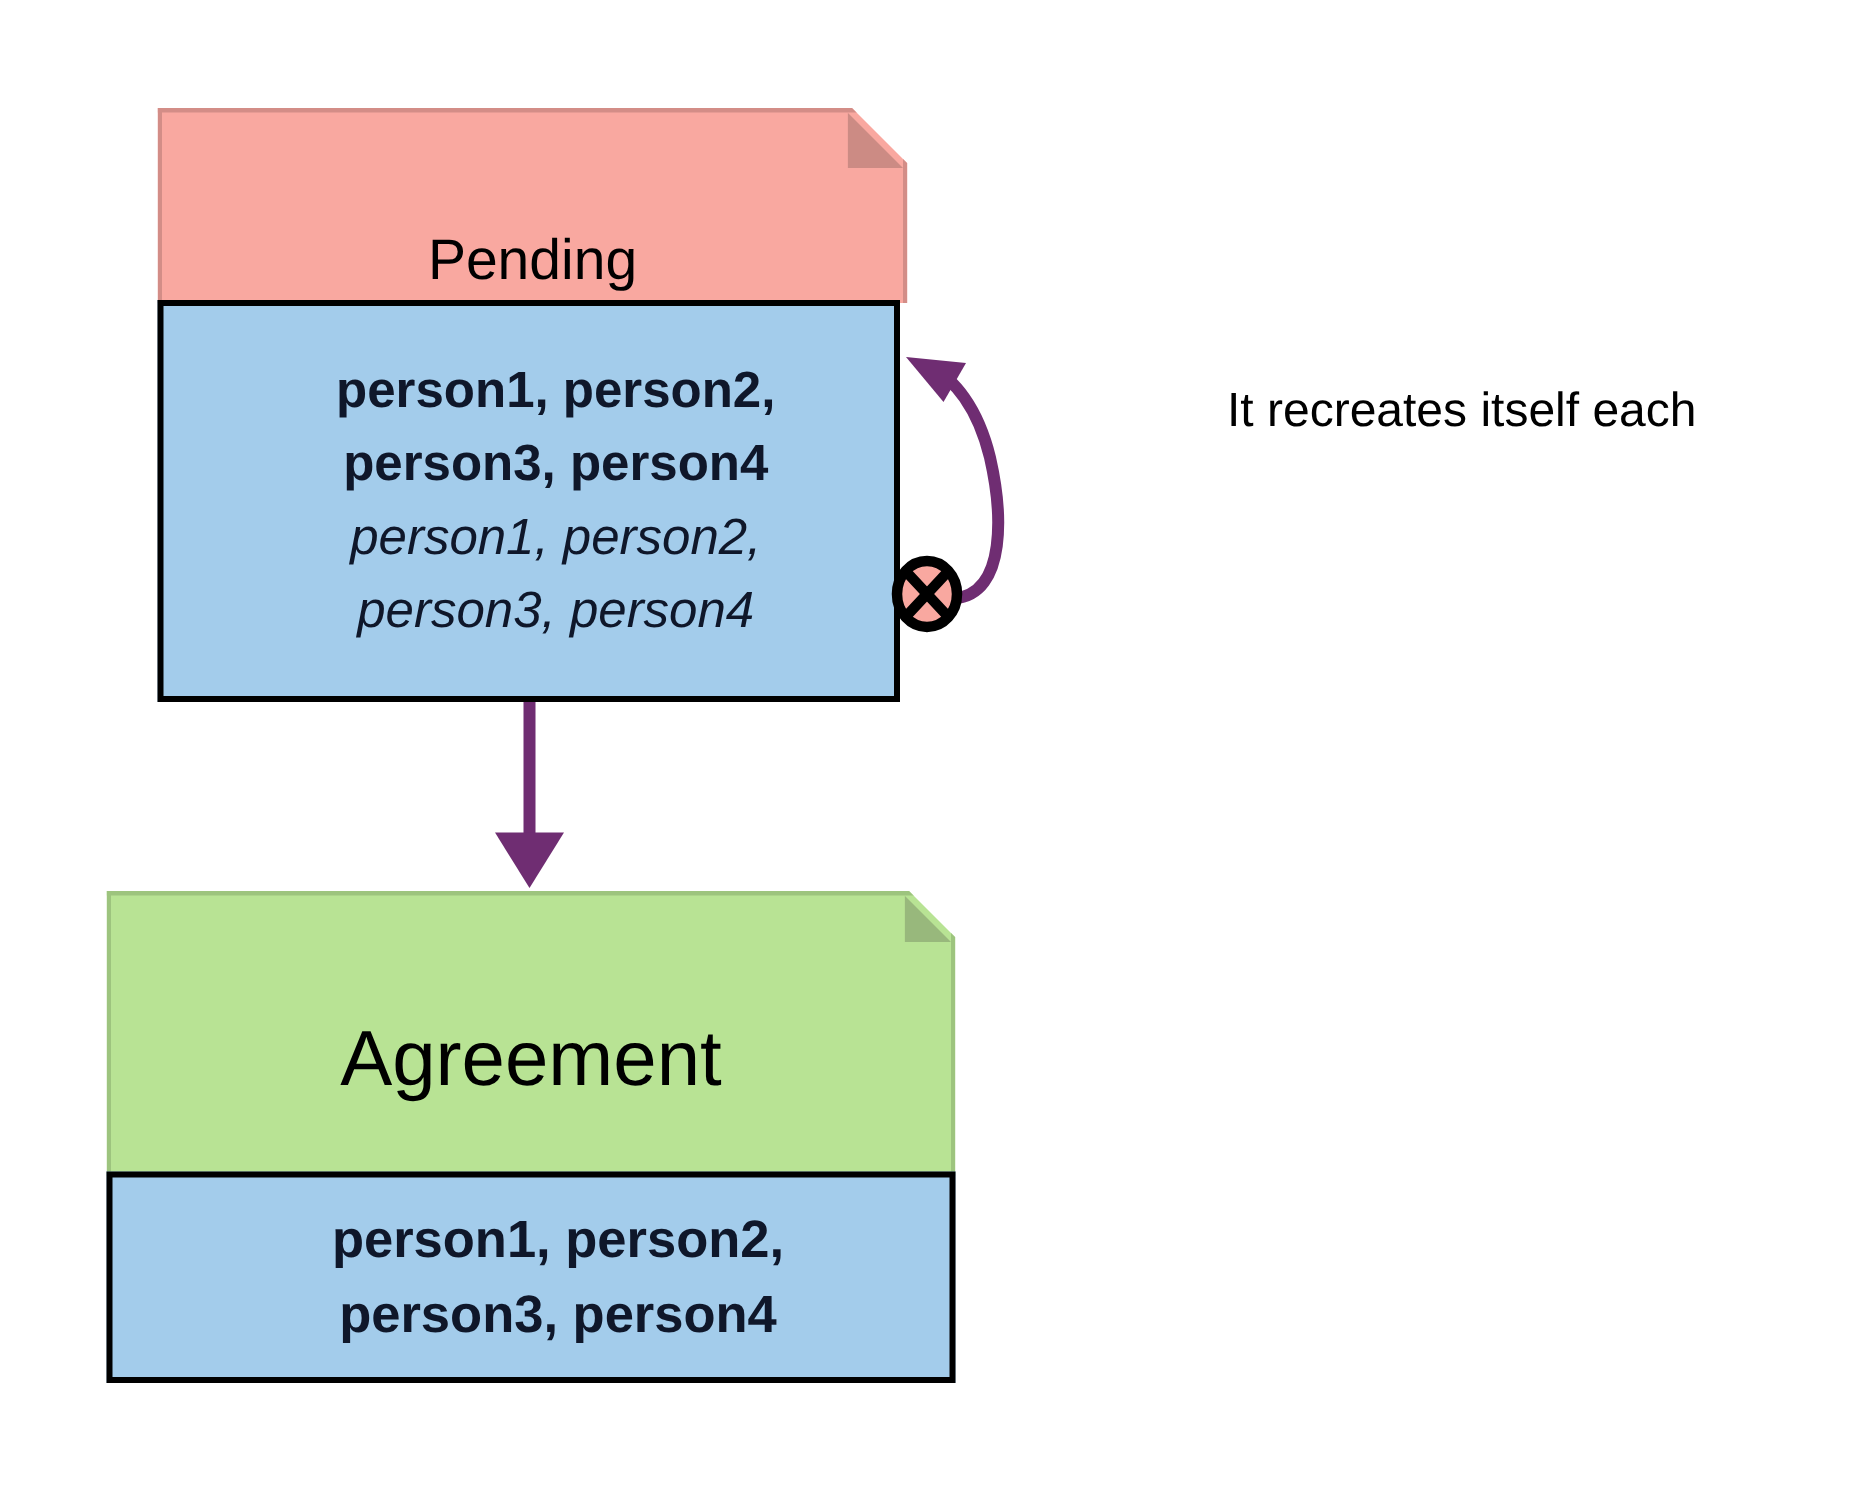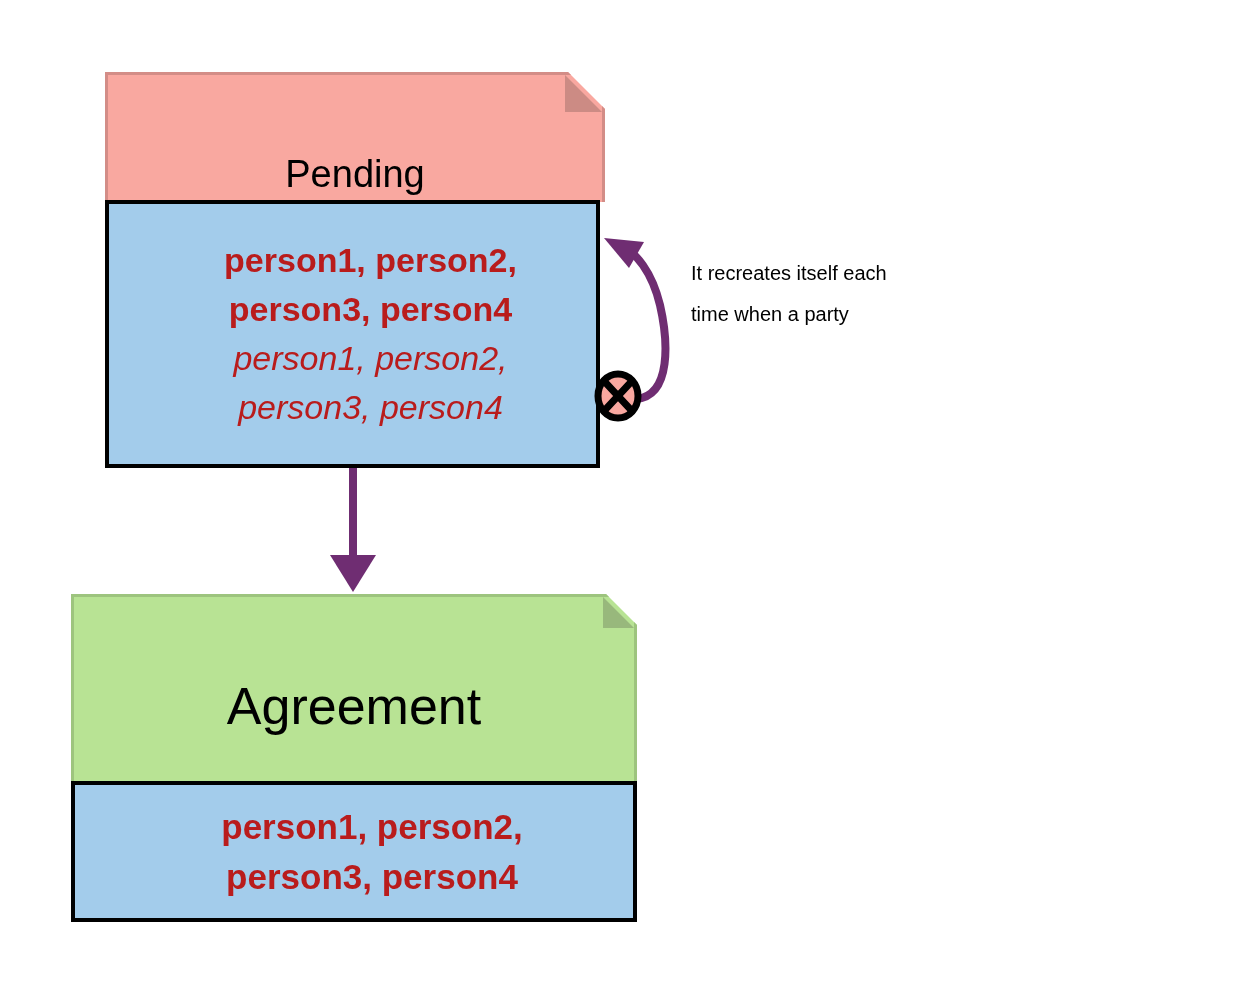--- a/index.html
+++ b/index.html
@@ -77,21 +77,21 @@
     display: flex;
     flex-direction: column;
     align-items: center;
     justify-content: center;
     padding: 0 10px;
   }
   .members-line {
     text-align: center;
     font-size: 34px;
     line-height: 49px;
-    color: #b91c1c;
+    color: #0f172a;
     white-space: nowrap;
     margin-left: 36px;
   }
   .members-line.bold   { font-weight: bold; font-style: normal; }
   .members-line.italic { font-weight: normal; font-style: italic; }
 
   
   #agreement-note {
     left: 71px;
     top: 594px;
@@ -135,23 +135,24 @@
     padding: 0 10px;
   }
   #agreement-members .members-line { font-size: 35px; line-height: 50px; }
 
   
   #annotation {
     position: absolute;
     left: 691px;
     top: 253px;
     width: 440px;
-    font-size: 20px;
+    font-size: 32px;
     line-height: 41px;
     color: #000000;
+    text-align: right;
   }
 
   
   #overlay {
     position: absolute;
     left: 0;
     top: 0;
     width: 1238px;
     height: 998px;
     pointer-events: none;
@@ -181,21 +182,20 @@
     <div class="note-title">Agreement</div>
   </div>
 
   <div id="agreement-members">
     <div class="members-line bold">person1, person2,</div>
     <div class="members-line bold">person3, person4</div>
   </div>
 
   <div id="annotation">
     <div>It recreates itself each</div>
-    <div>time when a party</div>
   </div>
 
   <svg id="overlay" viewBox="0 0 1238 998">
 
     <g>
       <line x1="353" y1="468" x2="353" y2="560" stroke="#6f2d72" stroke-width="8"></line>
       <polygon points="330,555 376,555 353,592" fill="#6f2d72"></polygon>
     </g>
 
     <g>

